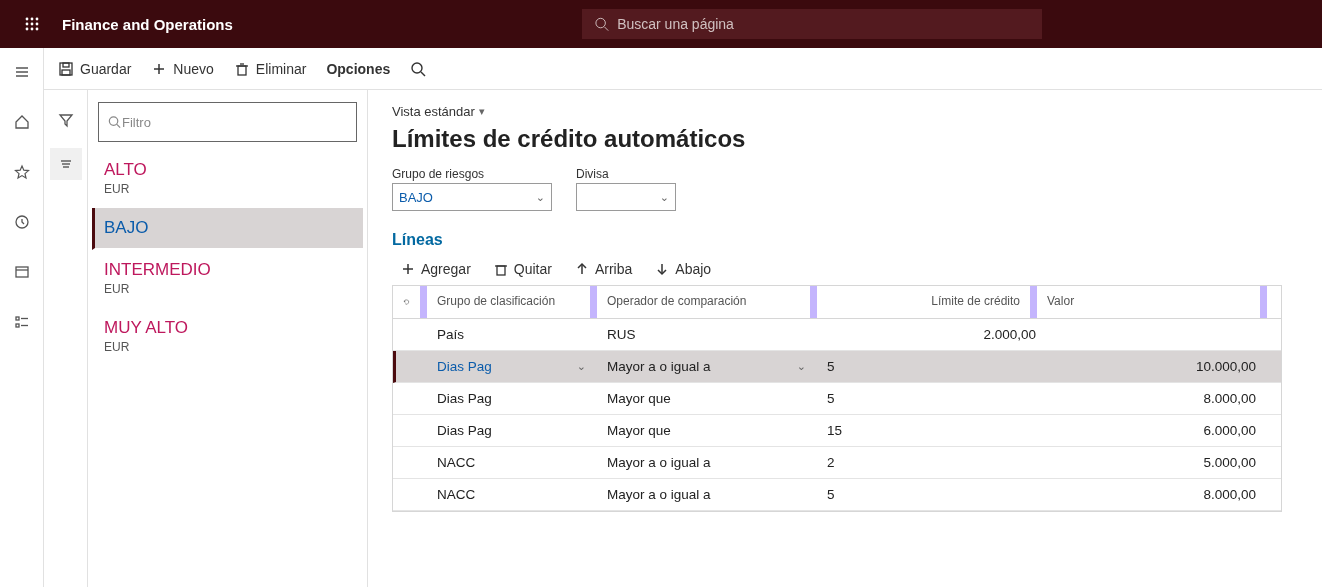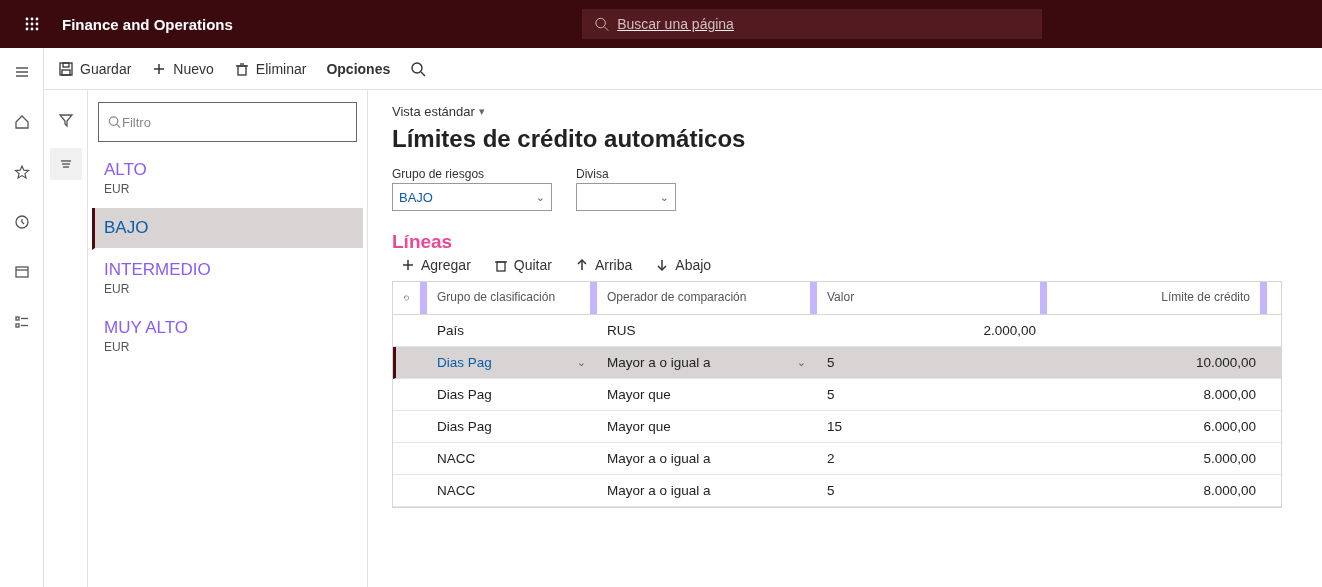--- a/index.html
+++ b/index.html
@@ -9,21 +9,21 @@
   .global-header {
     height: 48px; background: #3b0a0e; color: #fff; display: flex; align-items: center; padding-left: 8px;
   }
   .waffle { width: 48px; display: flex; justify-content: center; align-items: center; cursor: pointer; }
   .app-title { font-size: 15px; font-weight: 600; padding-left: 6px; }
   .global-search {
     margin-left: auto; margin-right: 280px; width: 460px; height: 30px;
     background: #531a1f; display: flex; align-items: center; padding: 0 12px; color: #ccc;
   }
   .global-search input {
-    background: transparent; border: none; outline: none; color: #eee; font-size: 14px; margin-left: 8px; width: 100%; text-decoration: underline;
+    background: transparent; border: none; outline: none; color: #eee; font-size: 14px; margin-left: 8px; width: 100%;
   }
   .global-search input::placeholder { color: #d0c0c0; }
 
   
   .page { display: flex; height: calc(100% - 48px); }
 
   
   .rail {
     width: 44px; border-right: 1px solid #e1e1e1; background: #fff;
     display: flex; flex-direction: column; align-items: center; padding-top: 8px; gap: 18px;
@@ -58,41 +58,41 @@
   }
   .filter-box {
     margin: 2px 6px 8px 6px; border:1px solid rgba(0,0,0,0.6); height:40px; display:flex; align-items:center; padding:0 8px;
   }
   .filter-box input { border:none; outline:none; font-size:13px; width:100%; }
   .filter-box input::placeholder { color:#888; }
   .list-items { }
   .list-item {
     padding: 10px 12px; border-bottom: 2px solid #fff; cursor:pointer;
   }
-  .list-item .li-title { font-size: 17px; color:#8b5cf6; }
+  .list-item .li-title { font-size: 17px; color:#be185d; }
   .list-item .li-sub { font-size: 12px; color:#555; margin-top:2px; }
   .list-item.selected { background:#d8d4d4; border-left:3px solid #4b0a0e; padding-left:9px; }
   .list-item.selected .li-title { color:#0b5cab; font-weight:400; }
 
   
   .main {
     flex:1; padding: 14px 0 0 24px; overflow:auto;
   }
   .view-switch { font-size:13px; color:#333; display:flex; align-items:center; gap:4px; cursor:pointer; }
   .page-heading { font-size:24px; font-weight:600; margin-top:6px; margin-bottom:14px; color:#222; }
   .form-row { display:flex; gap:24px; margin-bottom:20px; }
   .form-field { display:flex; flex-direction:column; }
   .form-field label { font-size:12px; color:#333; margin-bottom:2px; }
   .form-field .select {
     border:1px solid #9a9a9a; height:28px; width:160px; display:flex; align-items:center; justify-content:space-between;
     padding:0 6px; font-size:13px; color:#0b5cab;
   }
   .form-field .select.empty { color:#333; width:100px; }
 
-  .section-title { font-size:19px; font-weight:600; color:#ec4899; }
+  .section-title { font-size:16px; font-weight:600; margin-bottom:8px; color:#0369a1; }
 
   
   .grid-toolbar { display:flex; gap:22px; padding:4px 8px; font-size:14px; color:#333; }
   .grid-toolbar .g-btn { display:flex; align-items:center; gap:5px; cursor:pointer; }
 
   
   .grid { border:1px solid #d6d6d6; border-top:none; margin-top:4px; width: 890px; }
   .grid-header { display:flex; border-top:1px solid #d6d6d6; border-bottom:1px solid #d6d6d6; background:#fff; }
   .gh { font-size:12px; color:#555; padding:8px 10px; border-right:7px solid #c4b5fd; }
   .gh.refresh { width:34px; display:flex; align-items:center; justify-content:center; }
@@ -324,22 +324,22 @@
           <div class="grid-header">
             <div class="gh refresh">
               <svg viewBox="0 0 16 16" stroke="#555" fill="none" stroke-width="1.3">
                   <path d="M3 8a5 5 0 1 1 2 4"></path>
                   <polyline points="3,12 3,8 7,8" stroke="none"></polyline>
                   <polyline points="3,5 3,8 6,8"></polyline>
                 </svg>
             </div>
             <div class="gh col-class">Grupo de clasificación</div>
             <div class="gh col-op">Operador de comparación</div>
+            <div class="gh col-lim">Límite de crédito</div>
             <div class="gh col-val">Valor</div>
-            <div class="gh col-lim">Límite de crédito</div>
           </div>
           <div id="grid-rows">
               <div class="grid-row">
                 <div class="gc refresh"></div>
                 <div class="gc col-class">País</div>
                 <div class="gc col-val">RUS</div>
                 <div class="gc col-lim">2.000,00</div>
               </div>
               <div class="grid-row selected">
                 <div class="gc refresh"></div>

